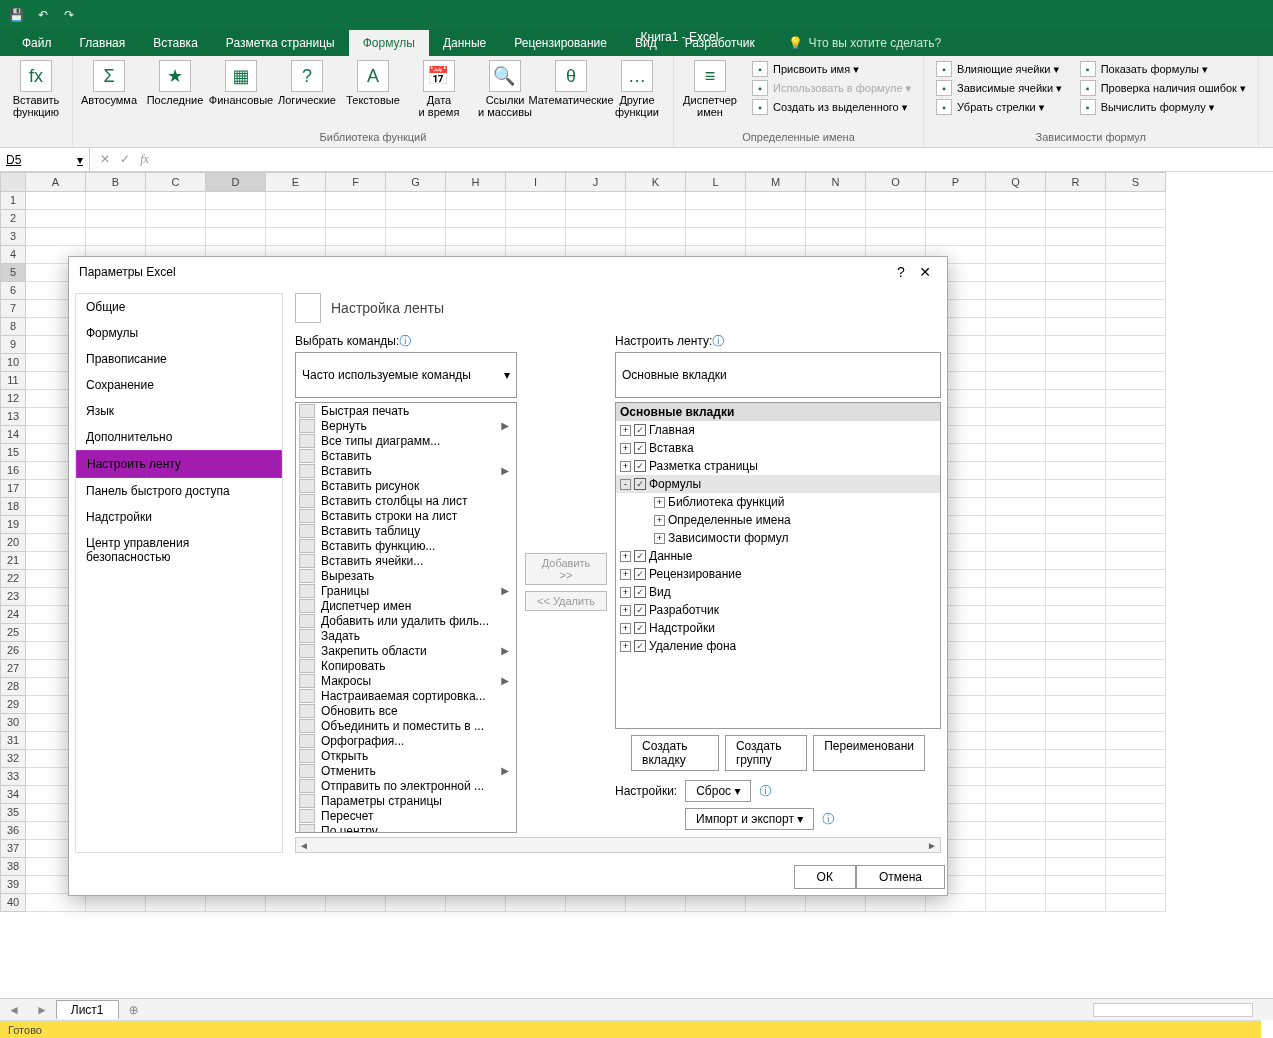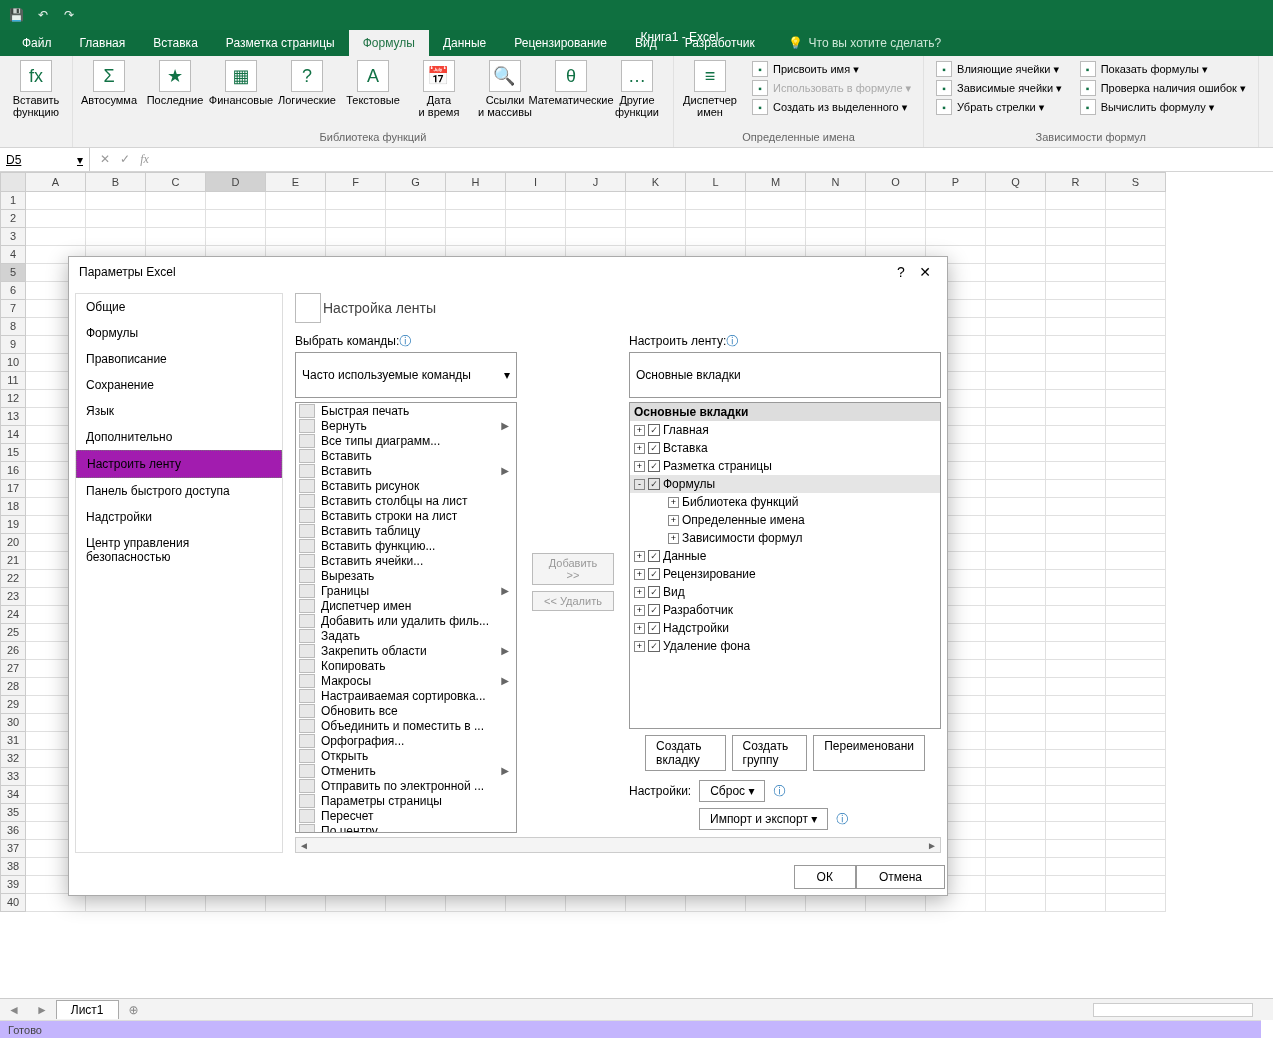--- a/index.html
+++ b/index.html
@@ -53,24 +53,24 @@
 
 .dialog { position:absolute; top:256px; left:68px; width:880px; height:640px; background:#fff; border:1px solid #aaa; box-shadow:0 5px 20px rgba(0,0,0,.3); display:flex; flex-direction:column; }
 .dlgti { height:30px; display:flex; align-items:center; padding:0 10px; font-size:12px; }
 .dlgti .sp { flex:1; }
 .dlgti .x { width:24px; text-align:center; cursor:pointer; font-size:14px; }
 .dlgbody { flex:1; display:flex; overflow:hidden; }
 .catlist { width:208px; border:1px solid #ddd; margin:6px; }
 .catlist .ci { padding:6px 10px; font-size:12px; cursor:pointer; }
 .catlist .ci.sel { background:#a21caf; border:1px dotted #777; }
 .mainpane { flex:1; padding:6px; display:flex; flex-direction:column; overflow:hidden; }
-.mphdr { display:flex; align-items:center; gap:2px; padding-bottom:8px; }
+.mphdr { display:flex; align-items:center; gap:10px; padding-bottom:8px; }
 .mphdr .hic { width:26px; height:30px; background:#fff; border:1px solid #bbb; }
 .mphdr .ht { font-size:14px; color:#444; }
-.cols { display:flex; gap:15px; flex:1; overflow:hidden; }
+.cols { display:flex; gap:8px; flex:1; overflow:hidden; }
 .col { display:flex; flex-direction:column; }
 .col.c1 { width:222px; }
 .col.c2 { width:82px; justify-content:center; }
 .col.c3 { flex:1; }
 .flbl { font-size:12px; padding:2px 0; }
 .combo { border:1px solid #999; padding:15px 6px; font-size:12px; display:flex; justify-content:space-between; align-items:center; background:#fff; }
 .cmdlist { border:1px solid #999; flex:1; overflow-y:auto; overflow-x:hidden; background:#fff; margin-top:4px; }
 .cmdlist .cm { display:flex; align-items:center; gap:6px; padding:0 3px; font-size:12px; height:15px; white-space:nowrap; }
 .cmdlist .cm .cic { width:16px; height:14px; background:#e8e8e8; border:1px solid #bbb; flex-shrink:0; }
 .cmdlist .cm .ar { margin-left:auto; color:#666; font-size:10px; padding-right:4px; }
@@ -90,21 +90,21 @@
 .hscroll .trk { flex:1; }
 .dlgfoot { height:36px; display:flex; justify-content:flex-end; align-items:center; padding:0 2px; }
 .dbtn { border:1px solid #999; padding:4px 22px; font-size:12px; background:#fff; cursor:pointer; }
 
 
 .sheettabs { position:absolute; bottom:18px; left:0; right:0; height:22px; border-top:1px solid #ccc; display:flex; align-items:center; background:#f3f3f3; }
 .sheettabs .nav { padding:0 8px; color:#888; }
 .sheettabs .st { background:#fff; border:1px solid #aaa; border-bottom:none; padding:2px 14px; font-size:12px; }
 .sheettabs .add { padding:0 10px; color:#888; }
 .sheettabs .hscr { margin-left:auto; width:160px; height:14px; border:1px solid #ccc; background:#fff; margin-right:20px; }
-.status { position:absolute; bottom:0; left:0; right:12px; height:18px; background:#c4b5fd; border-top:1px solid #ddd; font-size:11px; padding:0 8px; line-height:18px; color:#444; }
+.status { position:absolute; bottom:0; left:0; right:12px; height:18px; background:#fde047; border-top:1px solid #ddd; font-size:11px; padding:0 8px; line-height:18px; color:#444; }
 </style>
 </head>
 <body>
 
 <div class="titlebar">
   <div class="qat">
     <span class="ico">💾</span>
     <span class="ico">↶</span>
     <span class="ico">↷</span>
   </div>

